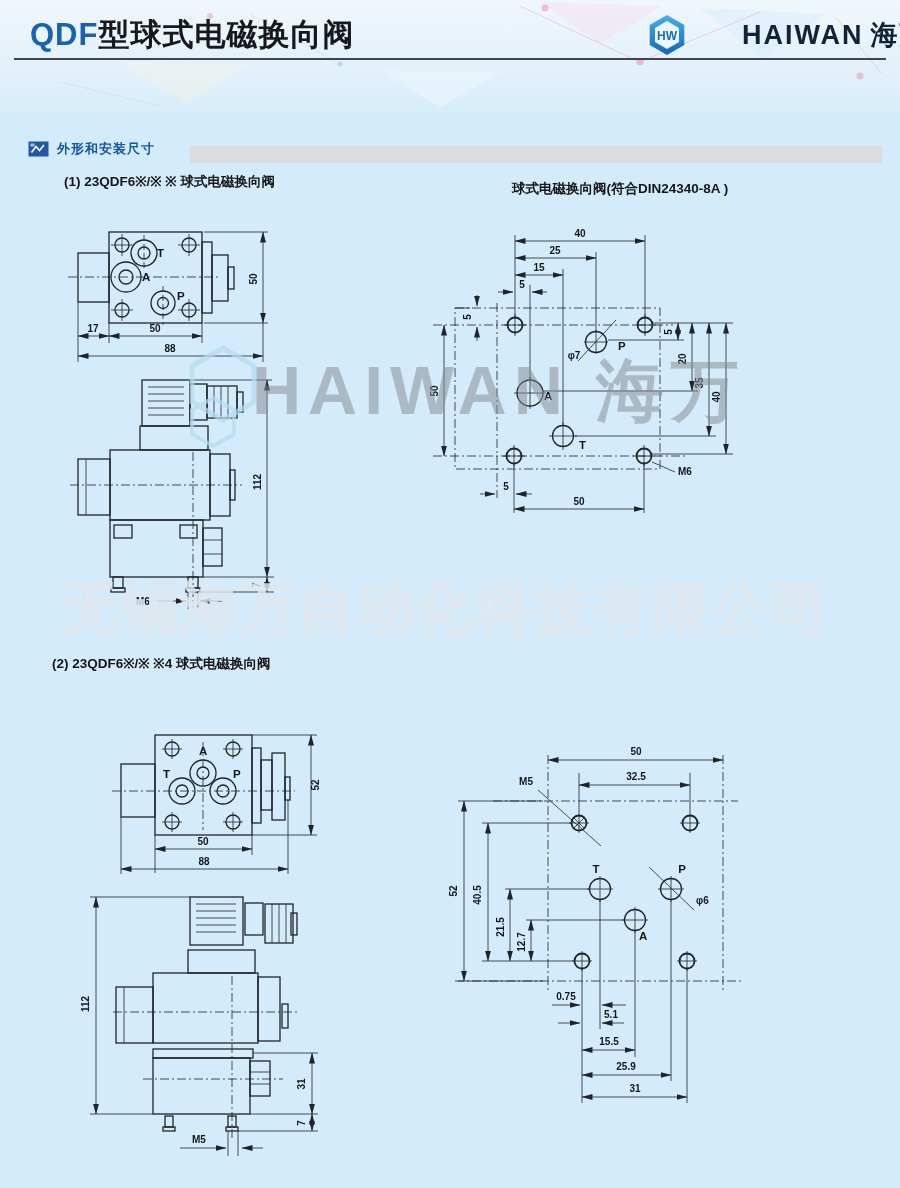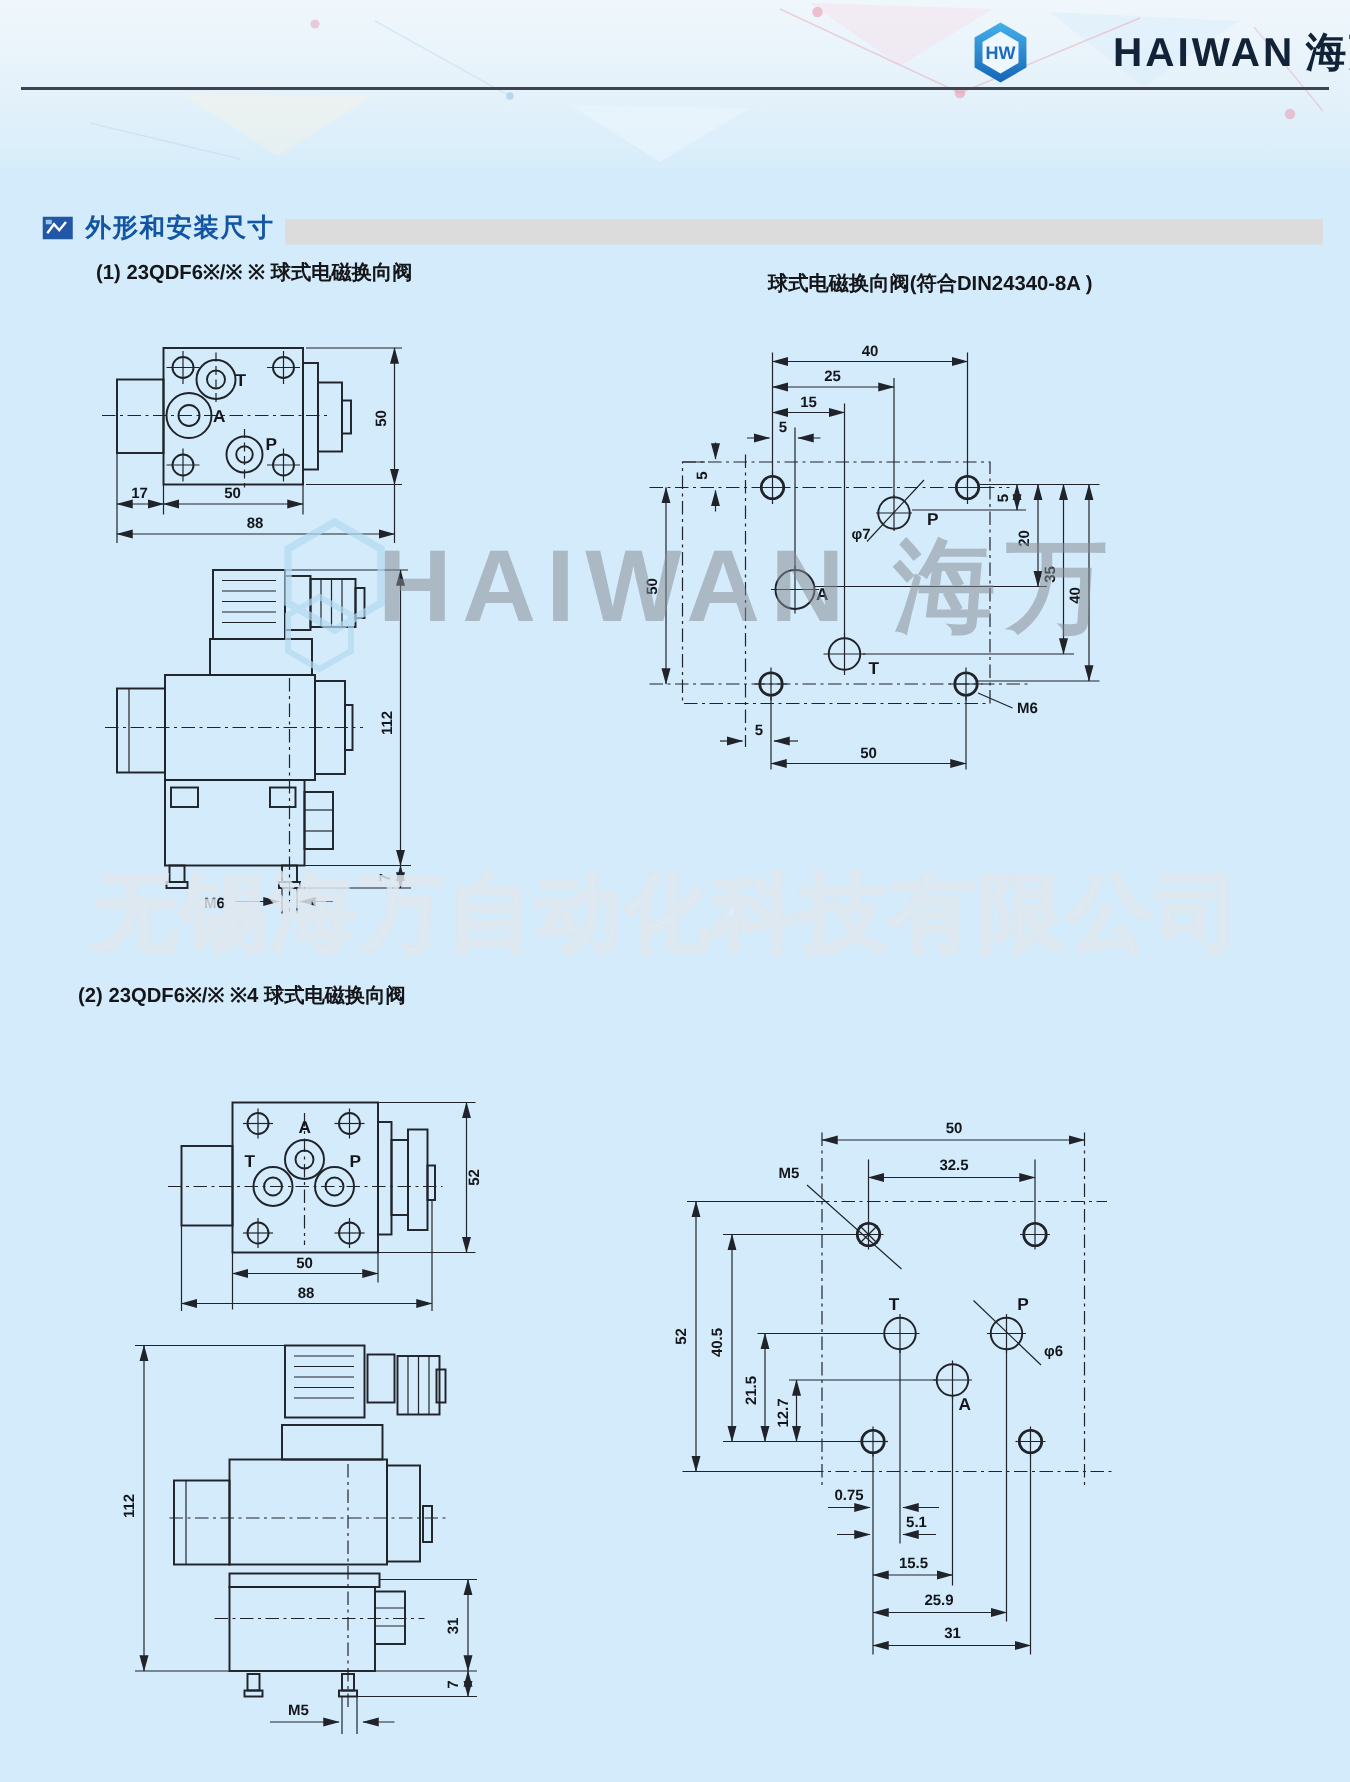--- a/index.html
+++ b/index.html
@@ -8,21 +8,21 @@
   .header{position:absolute;left:0;top:0;width:900px;height:112px;background:linear-gradient(180deg,#f0f7fc 0%,#e3f1fa 60%,#d7edfa 100%);}
   .header-rule{position:absolute;left:14px;top:58px;width:872px;height:2px;background:#3e4450;}
   .page-title{position:absolute;left:30px;top:14px;font-size:31px;font-weight:bold;color:#17181c;letter-spacing:1px;white-space:nowrap;}
   .page-title .blue{color:#1763b3;}
   .logo{position:absolute;left:646px;top:13px;display:flex;align-items:center;gap:48px;}
   .logo-text{font-size:27px;font-weight:bold;color:#122237;letter-spacing:2px;margin-left:6px;white-space:nowrap;}
   .logo-text .cn{margin-left:7px;font-family:Liberation Mono, monospace;}
   
   .section-band{position:absolute;left:190px;top:146px;width:692px;height:17px;background:#dcdcdd;}
   .section-head{position:absolute;left:28px;top:140px;display:flex;align-items:center;}
-  .section-title{font-size:17px;font-weight:bold;color:#1255a4;margin-left:8px;letter-spacing:1px;}
+  .section-title{font-size:13px;font-weight:bold;color:#1255a4;margin-left:8px;letter-spacing:1px;}
   .cap{position:absolute;font-size:13.5px;font-weight:bold;color:#15161a;white-space:nowrap;}
   .plate-title2{line-height:21px;}
   
   .wm-hex{position:absolute;left:183px;top:334px;opacity:.7;z-index:4;}
   .wm-brand{position:absolute;left:252px;top:346px;font-size:68px;font-weight:bold;color:#878d96;opacity:.52;letter-spacing:7px;z-index:4;white-space:nowrap;}
   .wm-company{position:absolute;left:62px;top:571px;font-size:57px;font-weight:bold;color:rgba(255,255,255,0.18);-webkit-text-stroke:2px rgba(222,230,238,0.8);letter-spacing:2px;white-space:nowrap;z-index:4;}
   
   .draw{position:absolute;z-index:2;}
   .draw line,.draw rect,.draw circle,.draw path,.draw polygon{stroke:#20242a;fill:none;stroke-width:1.3px;}
   .draw .thin{stroke-width:.8px;}
@@ -59,20 +59,21 @@
         <line x1="836" y1="18" x2="882" y2="74" stroke="#e8a9bd" stroke-width="1" opacity="0.45"></line>
         <line x1="60" y1="82" x2="160" y2="106" stroke="#c9dff2" stroke-width="1" opacity="0.7"></line>
         <line x1="250" y1="14" x2="340" y2="64" stroke="#c9dff2" stroke-width="1" opacity="0.6"></line>
         <circle cx="545" cy="8" r="3.5" fill="#e793aa" opacity="0.55" stroke="none"></circle>
         <circle cx="640" cy="62" r="3.5" fill="#e793aa" opacity="0.55" stroke="none"></circle>
         <circle cx="210" cy="16" r="3" fill="#e793aa" opacity="0.45" stroke="none"></circle>
         <circle cx="860" cy="76" r="3.5" fill="#e793aa" opacity="0.5" stroke="none"></circle>
         <circle cx="340" cy="64" r="2.5" fill="#9cc4e8" opacity="0.6" stroke="none"></circle>
       </g>
     </svg>
+    <div class="page-title"><span class="blue">QDF</span><span>型球式电磁换向阀</span></div>
     <div class="logo">
       <svg width="42" height="44">
         <defs>
           <linearGradient id="lgB" x1="0" y1="0" x2="0" y2="1">
             <stop offset="0" stop-color="#45b0ea"></stop>
               <stop offset="1" stop-color="#1565b8"></stop>
           </linearGradient>
         </defs>
         <polygon points="21,2 3.7,12 3.7,32 21,42 38.3,32 38.3,12" fill="url(#lgB)" stroke="none"></polygon>
         <polygon points="21,8 9,15 9,29 21,36 33,29 33,15" fill="#eef7fd" stroke="none"></polygon>

